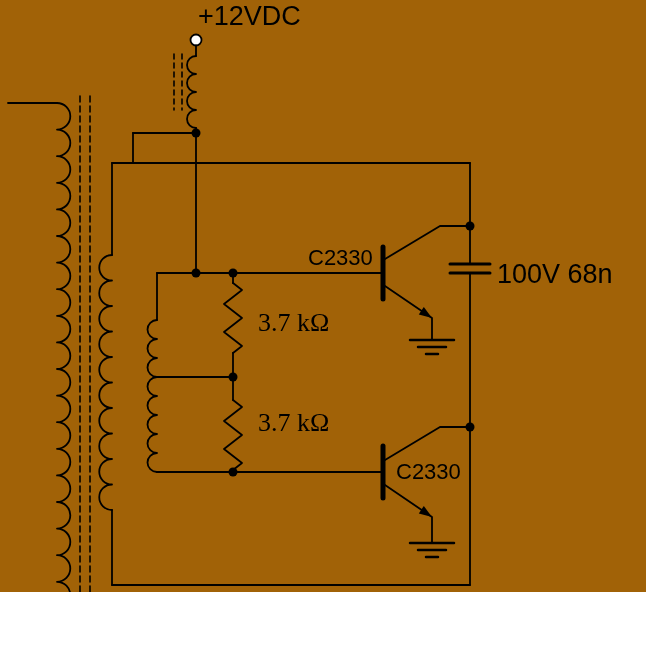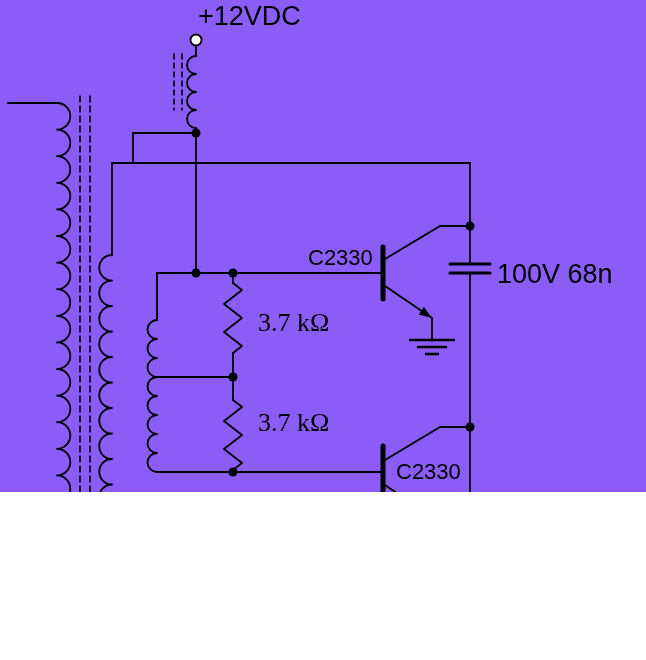--- a/index.html
+++ b/index.html
@@ -3,22 +3,22 @@
 <meta charset="utf-8">
 <style>
   html, body {
     margin: 0;
     padding: 0;
     background: #ffffff;
   }
   .canvas {
     position: relative;
     width: 646px;
-    height: 492px;
-    background: #8b5cf6;
+    height: 592px;
+    background: #a16207;
     font-family: "Liberation Sans", sans-serif;
   }
   svg { display: block; }
   text { fill: #000000; }
   .lbl-sans { font-family: "Liberation Sans", sans-serif; }
   .lbl-serif { font-family: "Liberation Serif", serif; }
 </style>
 </head>
 <body>
 

